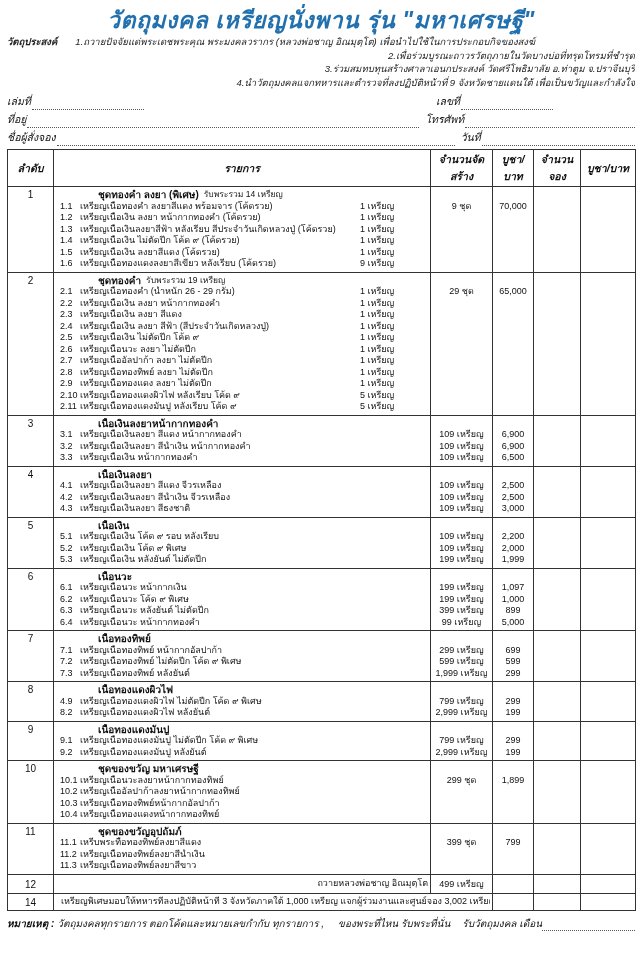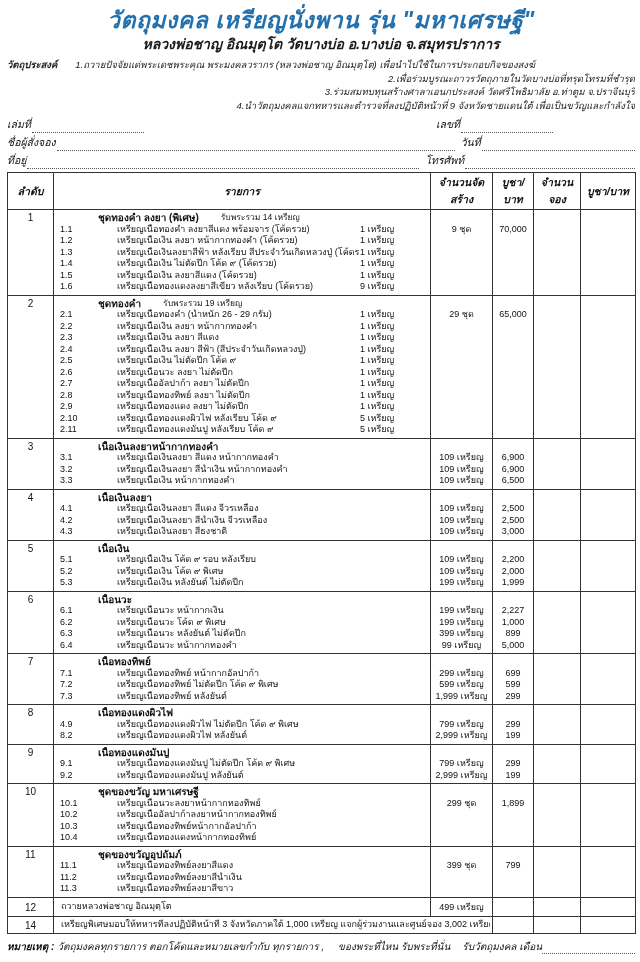--- a/index.html
+++ b/index.html
@@ -43,72 +43,71 @@
   table.main th, table.main td { border:1px solid #333; vertical-align:top; }
   table.main th {
     font-size:10.5px; font-weight:bold; font-style:italic; height:21px;
     text-align:center; vertical-align:middle; padding:1px;
   }
   td.c-no { text-align:center; font-size:10px; padding-top:2px; }
   td.c-items { padding:2px 0 2px 0; }
   .line { height:11.5px; line-height:11.5px; font-size:9px; white-space:nowrap; overflow:hidden; display:flex; }
   .line.head { font-size:10px; }
   .sec-title { font-weight:bold; padding-left:44px; }
-  .sec-note { font-size:8.5px; padding-left:22px; }
+  .sec-note { font-size:8.5px; padding-left:5px; }
   .inum { flex:0 0 26px; padding-left:6px; }
-  .idesc { flex:1 1 auto; overflow:hidden;margin-left:37px; }
+  .idesc { flex:1 1 auto; overflow:hidden; }
   .iqty { flex:0 0 70px; text-align:left; }
   td.c-made, td.c-price, td.c-ord, td.c-price2 { padding:2px 0;margin-left:16px; }
   .vline { height:11.5px; line-height:11.5px; font-size:9px; text-align:center; }
   tr.simple td { vertical-align:middle; height:17px; }
   tr.simple td.c-items { padding:1px 2px 1px 0; }
-  tr.simple .stext { font-size:9px; padding-left:7px; line-height:11px; white-space:nowrap; overflow:hidden; }
+  tr.simple .stext { font-size:9px; padding-left:7px; line-height:11px; white-space:nowrap; overflow:hidden;text-align:right; }
   tr.simple td.c-made { text-align:center; font-size:9px; vertical-align:middle; }
 
   
   .footer { font-size:10px; font-style:italic; margin-top:4px; }
   .footer .frow { display:flex; align-items:flex-end; height:16px; white-space:nowrap; }
   .flbl { font-weight:bold; }
   .gap1 { margin-left:14px; } .gap2 { margin-left:12px; }
 </style>
 </head>
 <body>
 
 <div class="page">
 
   <div class="title">วัตถุมงคล เหรียญนั่งพาน รุ่น "มหาเศรษฐี"</div>
-  <div class="subtitle">หลวงพ่อชาญ อิณมุตฺโต วัดบางบ่อ อ.บางบ่อ จ.สมุทรปราการ</div>
 
   <div class="purposes">
       <div class="purpose-line"><span class="purpose-label">วัตถุประสงค์</span><span>1.ถวายปัจจัยแด่พระเดชพระคุณ พระมงคลวรากร (หลวงพ่อชาญ อิณมุตฺโต) เพื่อนำไปใช้ในการประกอบกิจของสงฆ์</span></div>
       <div class="purpose-line indent"><span>2.เพื่อร่วมบูรณะถาวรวัตถุภายในวัดบางบ่อที่ทรุดโทรมที่ชำรุด</span></div>
       <div class="purpose-line indent"><span>3.ร่วมสมทบทุนสร้างศาลาเอนกประสงค์ วัดศรีโพธิมาลัย อ.ท่าตูม จ.ปราจีนบุรี</span></div>
       <div class="purpose-line indent"><span>4.นำวัตถุมงคลแจกทหารและตำรวจที่ลงปฏิบัติหน้าที่ 9 จังหวัดชายแดนใต้ เพื่อเป็นขวัญและกำลังใจ</span></div>
     </div>
 
   <div class="form-area">
     <div class="fline">
       <span class="fl-label">เล่มที่</span>
       <span class="dots" style="width:112px"></span>
       <span style="width:292px"></span>
       <span class="fl-label">เลขที่</span>
       <span class="dots" style="width:92px"></span>
     </div>
     <div class="fline">
+      <span class="fl-label">ที่อยู่</span>
+      <span class="dots" style="flex:0 0 392px"></span>
+      <span style="width:6px"></span>
+      <span class="fl-label">โทรศัพท์</span>
+      <span class="dots" style="flex:1"></span>
+    </div>
+    <div class="fline">
       <span class="fl-label">ชื่อผู้สั่งจอง</span>
       <span class="dots" style="flex:0 0 398px"></span>
       <span style="width:6px"></span>
       <span class="fl-label">วันที่</span>
-      <span class="dots" style="flex:1"></span>
-    </div>
-    <div class="fline">
-      <span class="fl-label">ที่อยู่</span>
-      <span class="dots" style="flex:0 0 392px"></span>
-      <span style="width:6px"></span>
-      <span class="fl-label">โทรศัพท์</span>
       <span class="dots" style="flex:1"></span>
     </div>
   </div>
 
   <table class="main">
     <colgroup>
         <col class="c1">
         <col class="c2">
         <col class="c3">
         <col class="c4">
@@ -406,21 +405,21 @@
           </td>
           <td class="c-made">
             <div class="vline"></div>
             <div class="vline">199 เหรียญ</div>
             <div class="vline">199 เหรียญ</div>
             <div class="vline">399 เหรียญ</div>
             <div class="vline">99 เหรียญ</div>
           </td>
           <td class="c-price">
             <div class="vline"></div>
-            <div class="vline">2,227</div>
+            <div class="vline">1,097</div>
             <div class="vline">1,000</div>
             <div class="vline">899</div>
             <div class="vline">5,000</div>
           </td>
           <td class="c-ord"></td>
           <td class="c-price2"></td>
         </tr>
         <tr class="section">
           <td class="c-no">7</td>
           <td class="c-items">
@@ -552,21 +551,21 @@
           <td class="c-price2"></td>
         </tr>
         <tr class="section">
           <td class="c-no">11</td>
           <td class="c-items">
             <div class="line head">
               <span class="sec-title">ชุดของขวัญอุปถัมภ์</span>
             </div>
             <div class="line item">
               <span class="inum">11.1</span>
-              <span class="idesc">เหรียญเนื้อทองทิพย์ลงยาสีแดง</span>
+              <span class="idesc">เหรีบพระทื้อทองทิพย์ลงยาสีแดง</span>
             </div>
             <div class="line item">
               <span class="inum">11.2</span>
               <span class="idesc">เหรียญเนื้อทองทิพย์ลงยาสีน้ำเงิน</span>
             </div>
             <div class="line item">
               <span class="inum">11.3</span>
               <span class="idesc">เหรียญเนื้อทองทิพย์ลงยาสีขาว</span>
             </div>
           </td>

